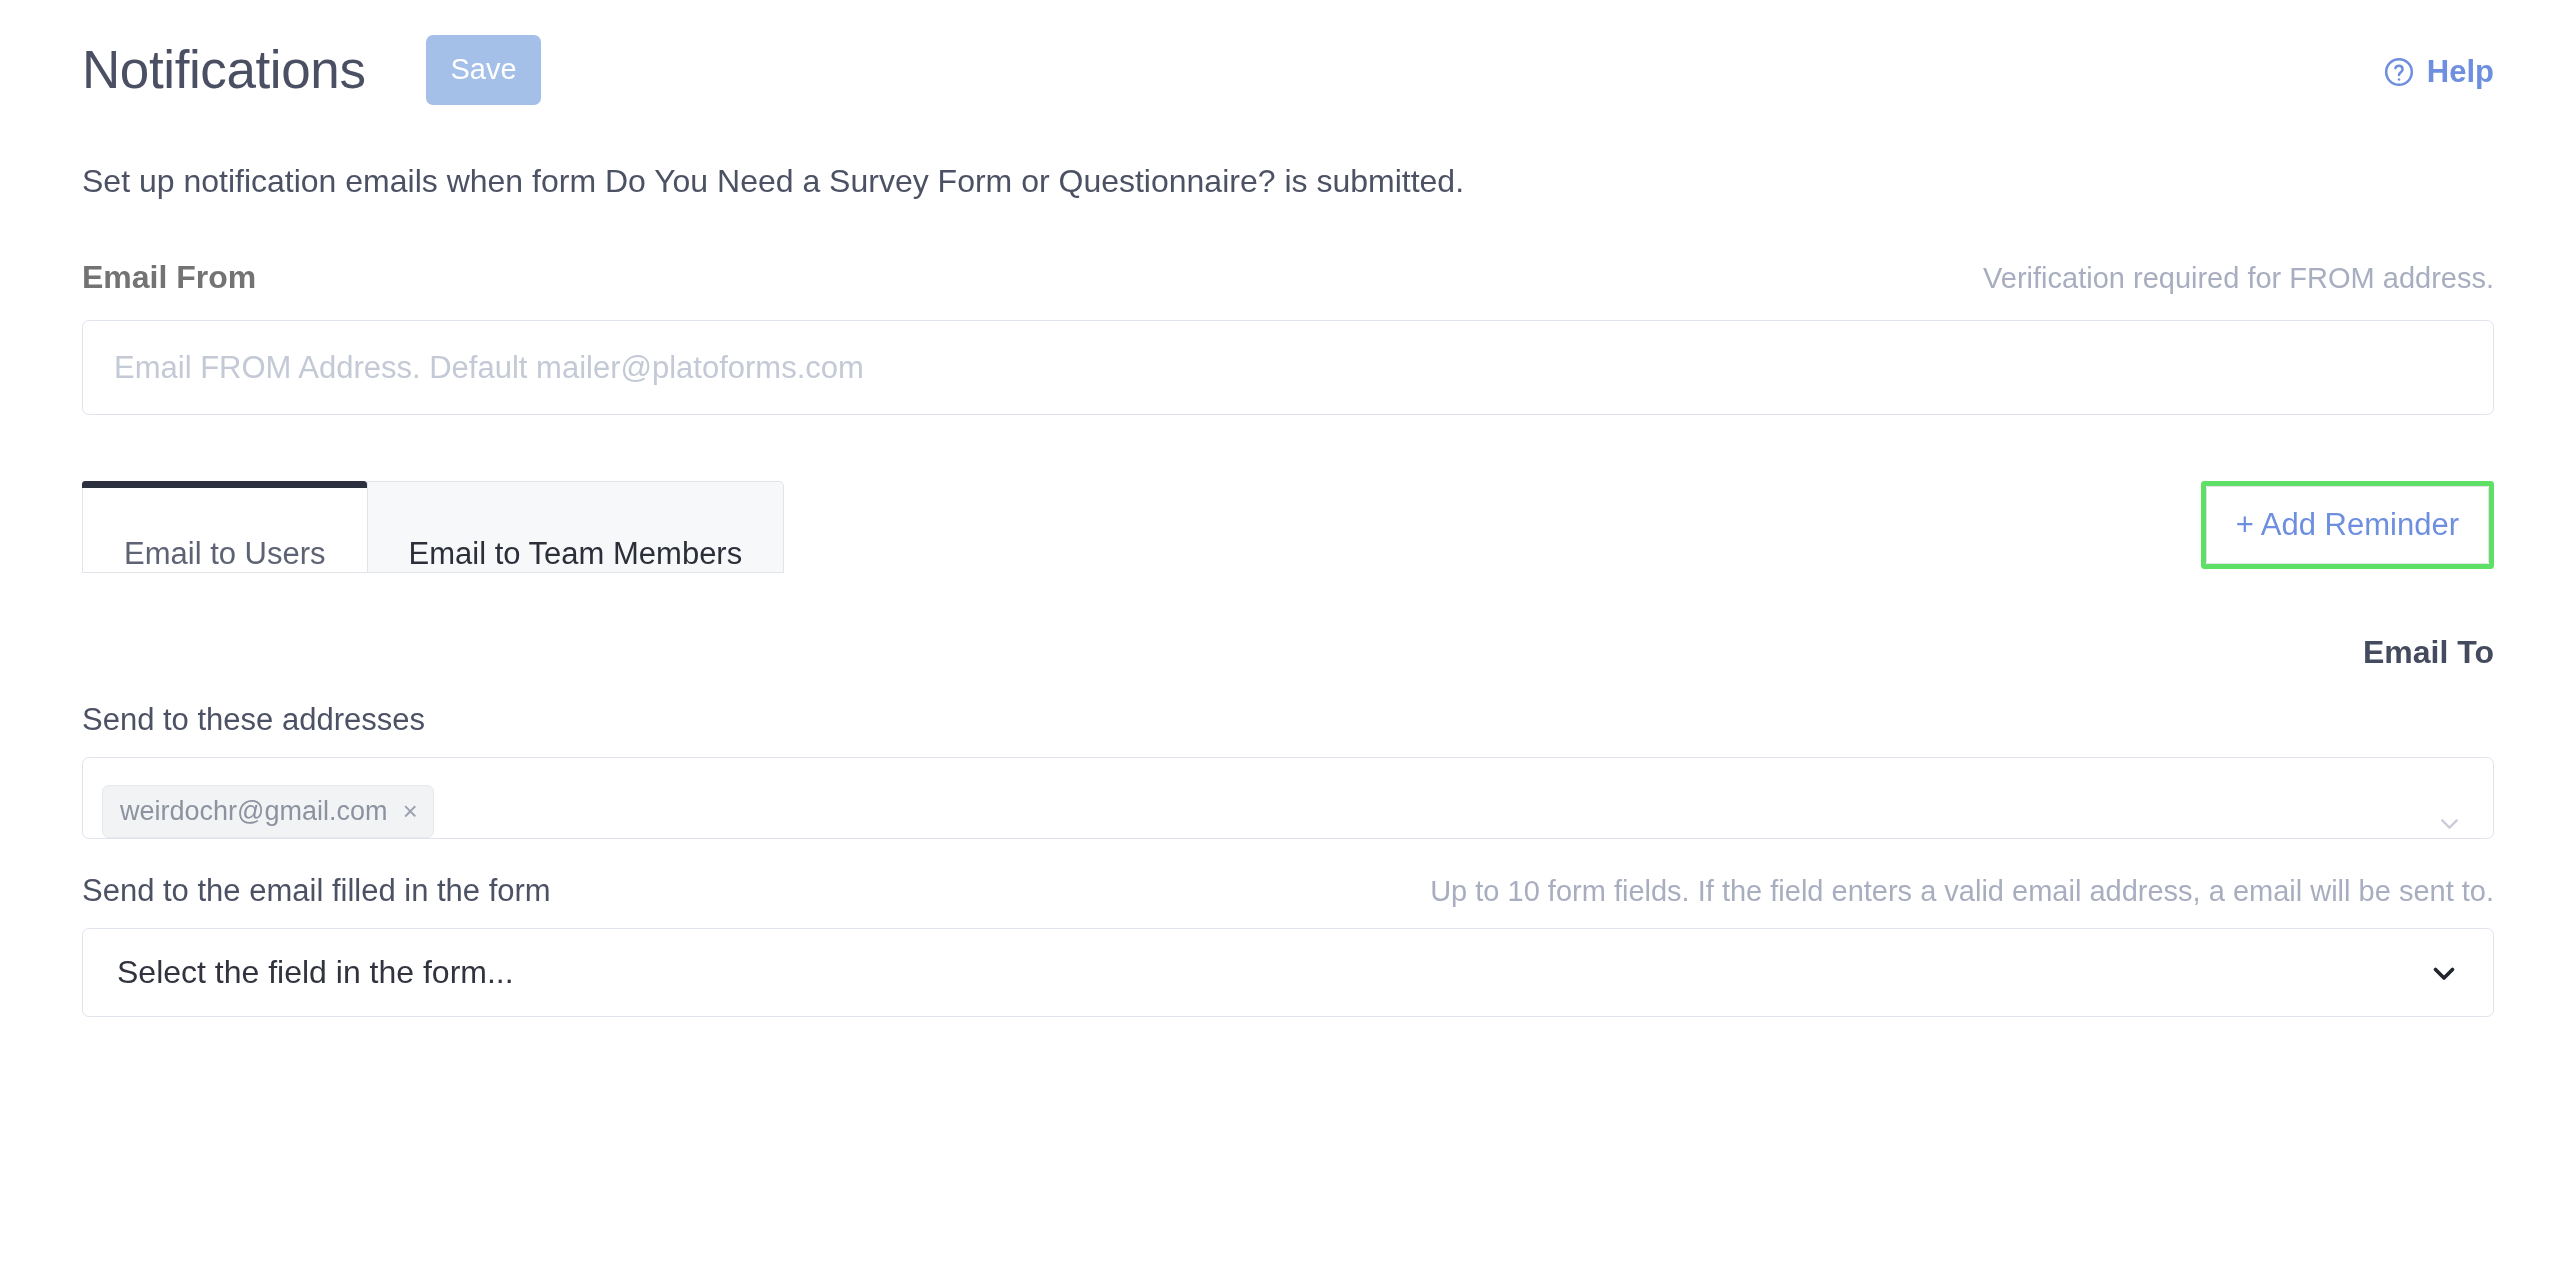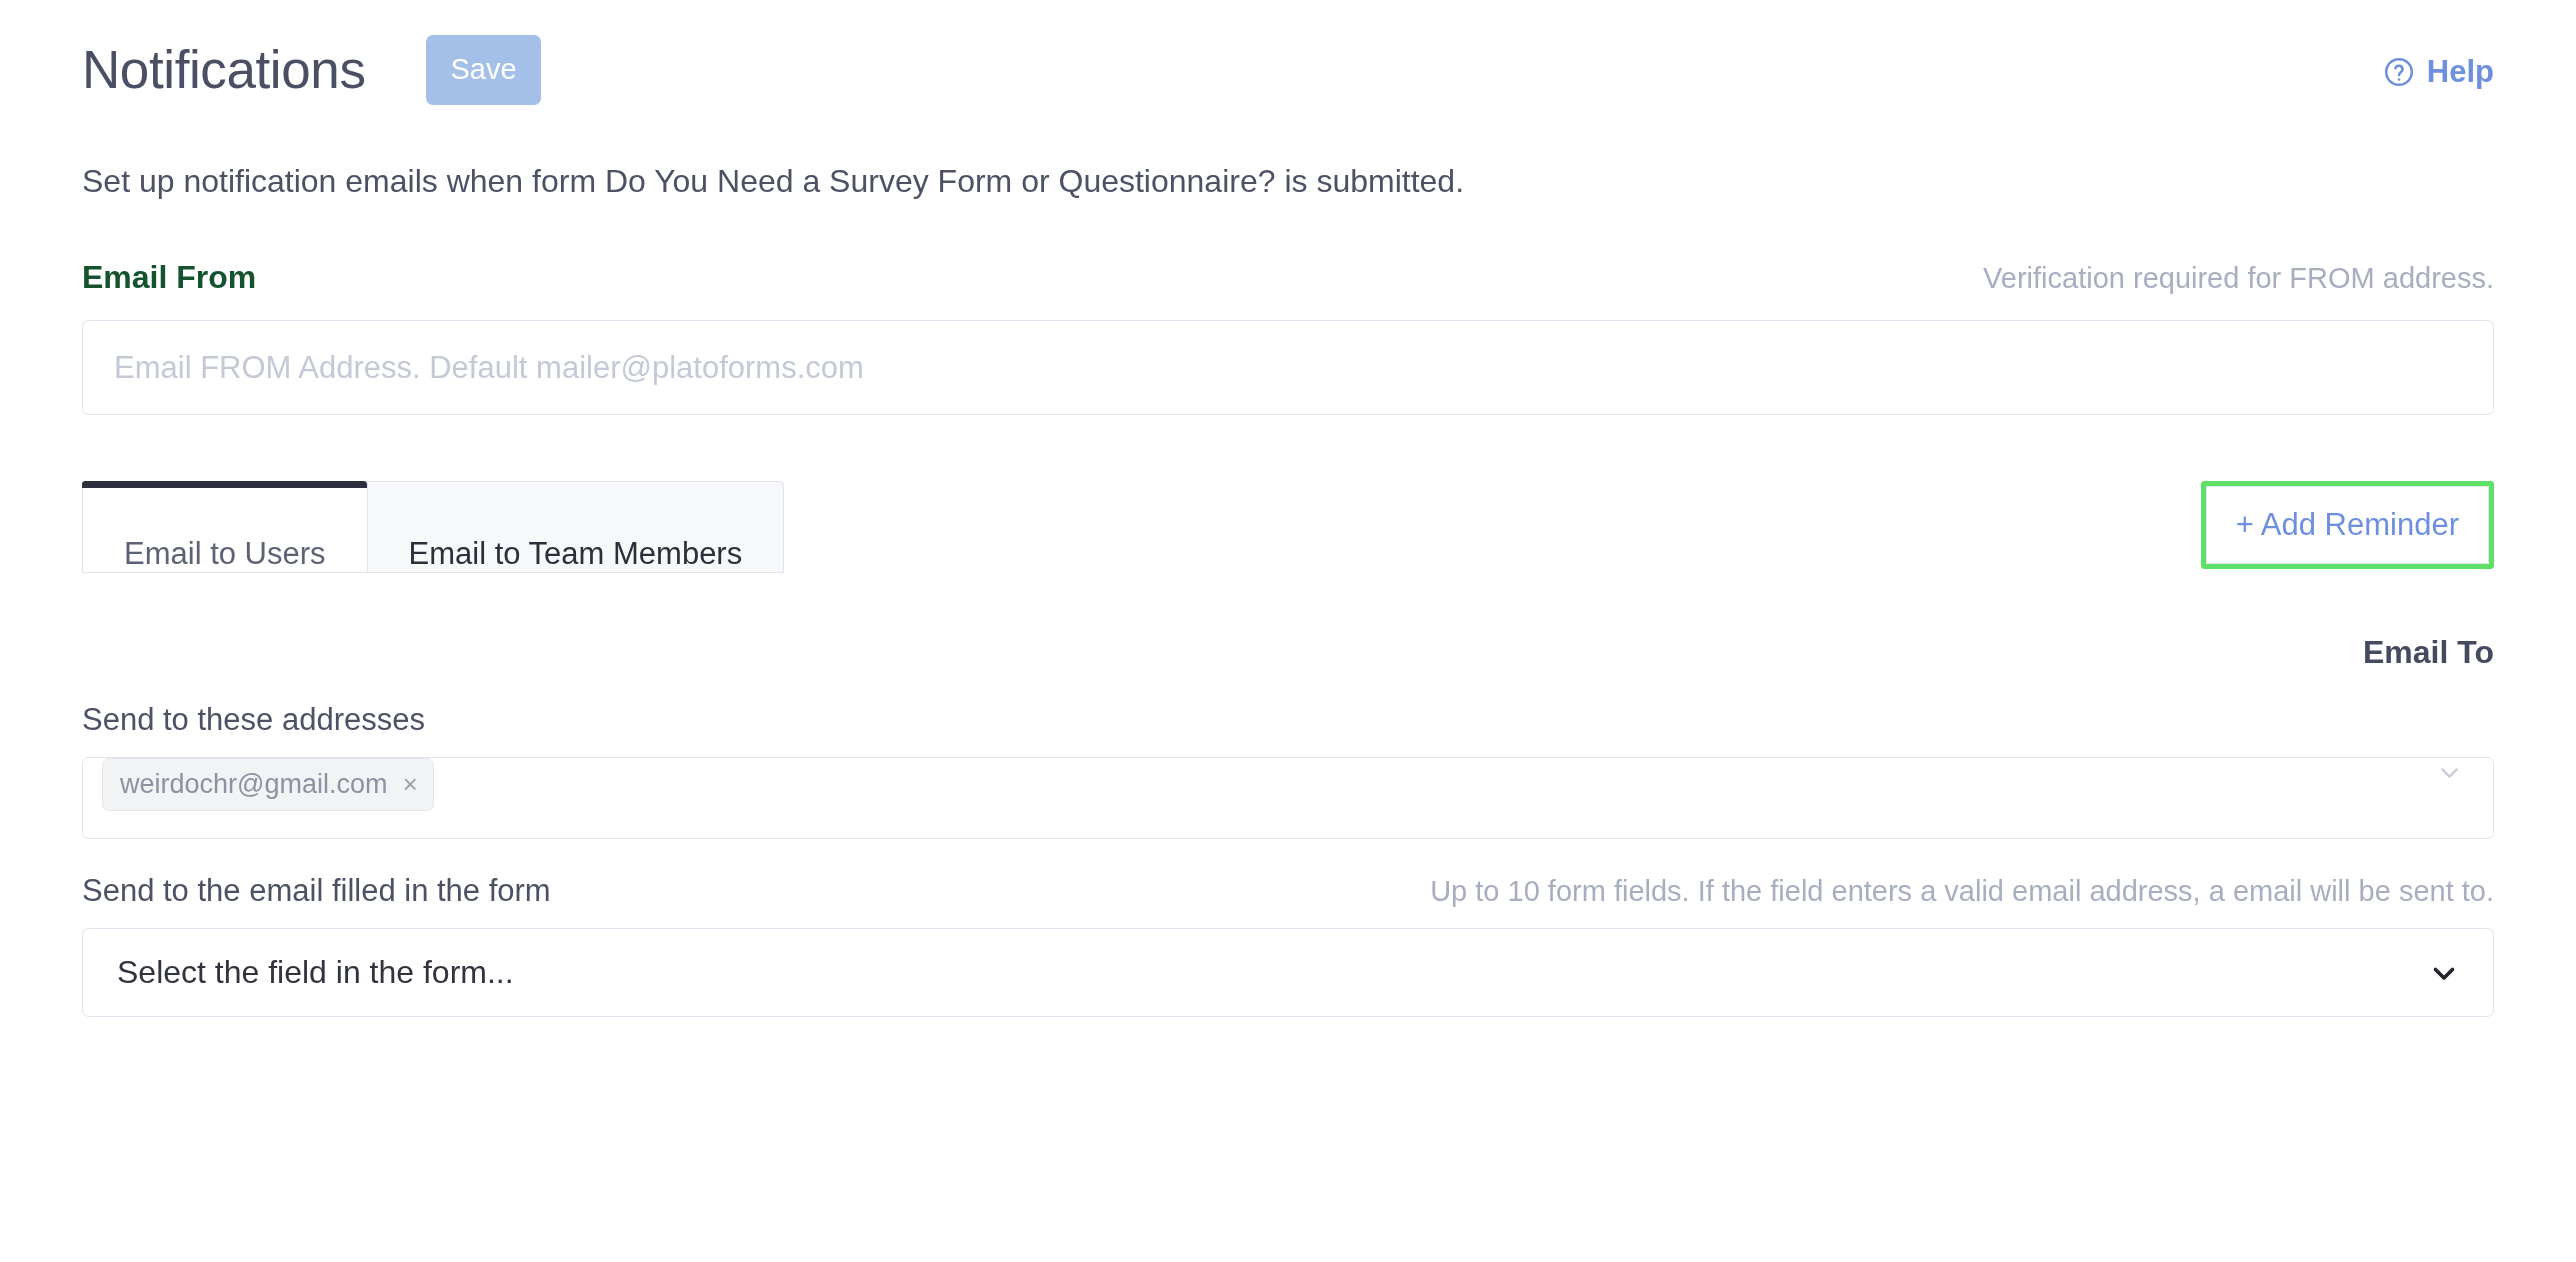--- a/index.html
+++ b/index.html
@@ -81,21 +81,21 @@
   
   .section-head {
     display: flex;
     align-items: flex-end;
     justify-content: space-between;
     margin-top: 61px;
   }
   .section-title {
     font-size: 32px;
     font-weight: 700;
-    color: #14532d;
+    color: #737373;
     line-height: 1;
   }
   .section-note {
     font-size: 29px;
     color: #a8aebf;
     line-height: 1;
     white-space: nowrap;
   }
 
   .input-group {
@@ -201,21 +201,21 @@
     margin-top: 36px;
     line-height: 1;
   }
 
   .tag-select {
     margin-top: 22px;
     border: 1.7px solid #dfe3ed;
     border-radius: 6.8px;
     height: 82px;
     display: flex;
-    align-items: flex-start;
+    align-items: flex-end;
     padding: 0 17px 0 19px;
     background: #ffffff;
     cursor: pointer;
   }
   .tag {
     display: inline-flex;
     align-items: center;
     gap: 15.3px;
     background: #f2f3f5;
     border: 0.9px solid #e6e8ec;

